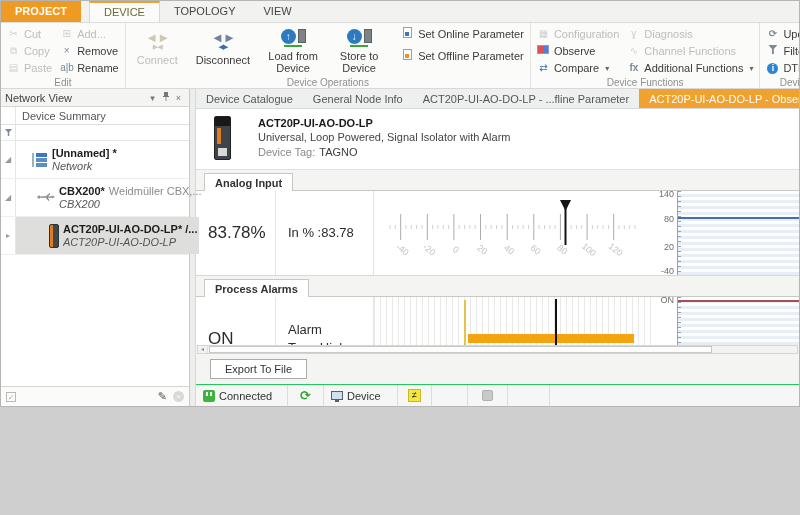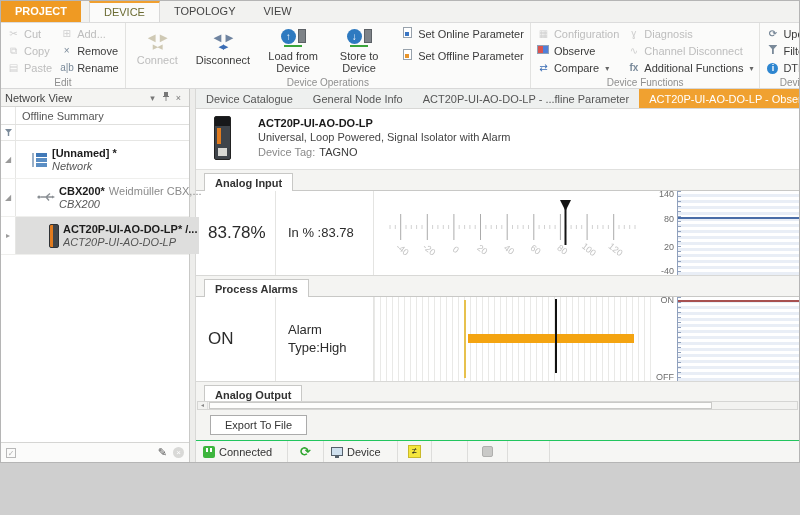--- a/index.html
+++ b/index.html
@@ -1,17 +1,17 @@
 <!DOCTYPE html>
 <html><head>
 <meta charset="utf-8">
 <style>
   html,body{margin:0;padding:0;background:#cfcfcf;}
   *{box-sizing:border-box;font-family:"Liberation Sans","DejaVu Sans",sans-serif;}
-  .app{width:800px;height:463px;background:#fbfbfa;position:relative;overflow:hidden;border:1px solid #b5b5b5;display:flex;flex-direction:column;font-size:11px;color:#3b3b3b;}
+  .app{width:800px;height:407px;background:#fbfbfa;position:relative;overflow:hidden;border:1px solid #b5b5b5;display:flex;flex-direction:column;font-size:11px;color:#3b3b3b;}
 
   
   .rtabs{height:22px;background:#f2f2f0;border-bottom:1px solid #dcdcdc;display:flex;align-items:stretch;}
   .rtab{padding:4px 14px 3px;cursor:default;color:#444;}
   .rtab.backstage{background:#ef9a23;color:#fff;font-weight:bold;margin-right:8px;}
   .rtab.active{background:#fbfbfa;border:1px solid #d8d8d8;border-bottom:none;border-top:2px solid #f0a030;color:#6b6b33;padding-top:3px;}
 
   
   .ribbon{height:66px;background:#fbfbfa;border-bottom:1px solid #d8d8d8;display:flex;}
   .rgroup{position:relative;border-right:1px solid #e2e2e0;padding:2px 6px 12px 6px;display:flex;gap:8px;}
@@ -222,21 +222,21 @@
             <span class="dd">▾</span>
           </div>
       </div>
       <div class="rcol">
         <div class="ritem disabled">
             <span class="ic">ɣ</span>
             <span>Diagnosis</span>
           </div>
         <div class="ritem disabled">
             <span class="ic">∿</span>
-            <span>Channel Disconnect</span>
+            <span>Channel Functions</span>
           </div>
         <div class="ritem">
             <span class="ic fx">fx</span>
             <span>Additional Functions</span>
             <span class="dd">▾</span>
           </div>
       </div>
       <div class="glabel">Device Functions</div>
     </div>
 
@@ -268,21 +268,21 @@
         <span class="hic">▾</span>
         <span class="hic">
           <svg width="8" height="9" viewBox="0 0 8 9">
               <path d="M2 0 h4 v4 h1 v1 H1 v-1 h1 z M3.6 5 h0.8 v4 h-0.8 z" fill="#777"></path>
             </svg>
         </span>
         <span class="hic">×</span>
       </div>
       <div class="sb-col">
         <span class="gutter"></span>
-        <span style="padding-left:6px;">Offline Summary</span>
+        <span style="padding-left:6px;">Device Summary</span>
       </div>
       <div class="sb-filter">
         <span class="gutter">
             <span class="funnel" style="transform:scale(.8);"></span>
           </span>
       </div>
 
       <div class="trow">
         <span class="gutter">◢</span>
         <div class="tbody" style="padding-left:14px;">

